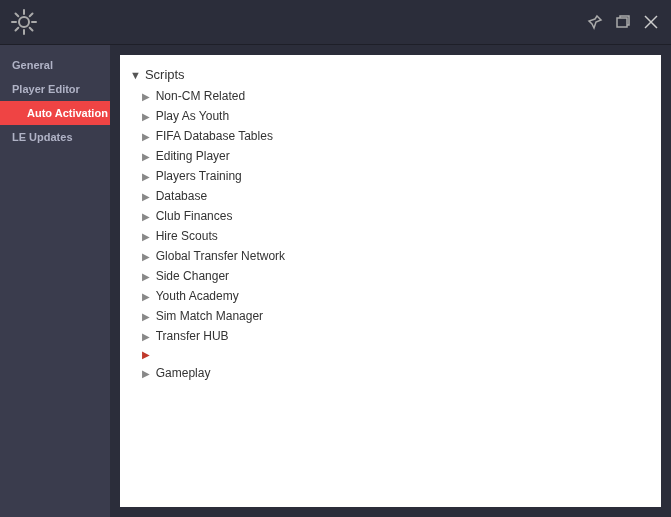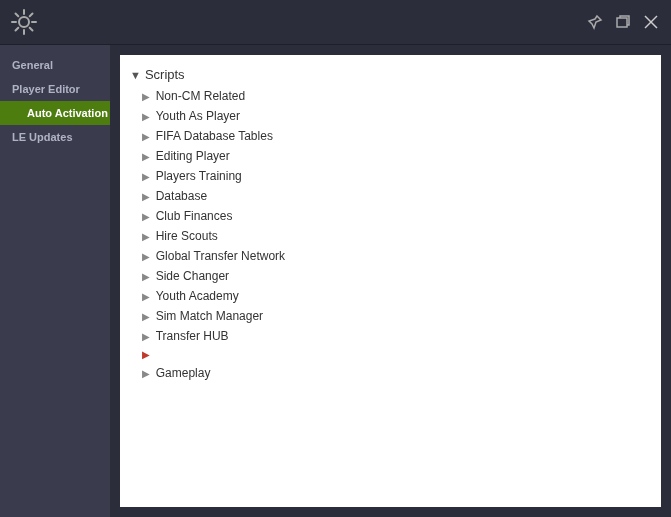--- a/index.html
+++ b/index.html
@@ -67,21 +67,21 @@
     }
     .sidebar-item {
       padding: 6px 12px;
       cursor: pointer;
       color: #b0b3c6;
       font-size: 11px;
       white-space: nowrap;
       font-weight: bold;
     }
     .sidebar-item.active {
-      background: #4d7c0f;
+      background: #ef4444;
       color: #fff;
       padding-left: 27px;
     }
 
     
     .content-area {
       flex: 1;
       padding: 10px;
       background: #2b2d3a;
       overflow: hidden;
@@ -179,21 +179,21 @@
         <span class="arrow">▼</span>
         <span>Scripts</span>
       </div>
 
       <div class="script-item">
         <span class="arrow">▶</span>
         <span>Non-CM Related</span>
       </div>
       <div class="script-item">
         <span class="arrow">▶</span>
-        <span>Youth As Player</span>
+        <span>Play As Youth</span>
       </div>
       <div class="script-item">
         <span class="arrow">▶</span>
         <span>FIFA Database Tables</span>
       </div>
       <div class="script-item">
         <span class="arrow">▶</span>
         <span>Editing Player</span>
       </div>
       <div class="script-item">

